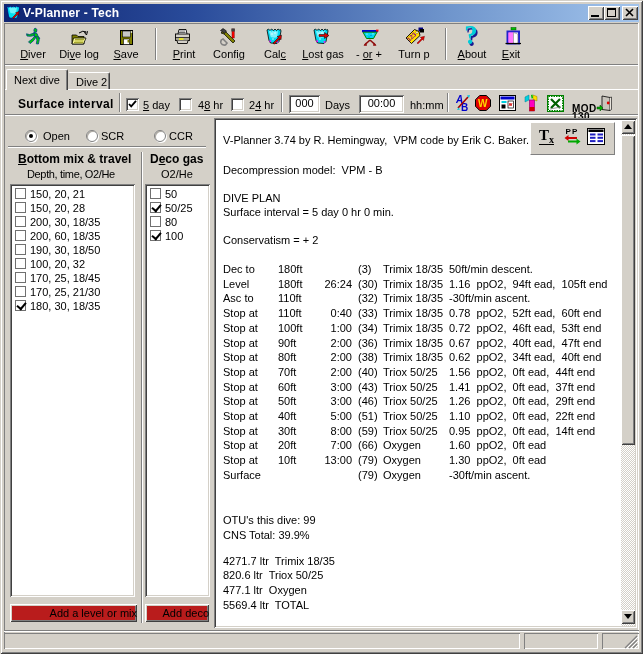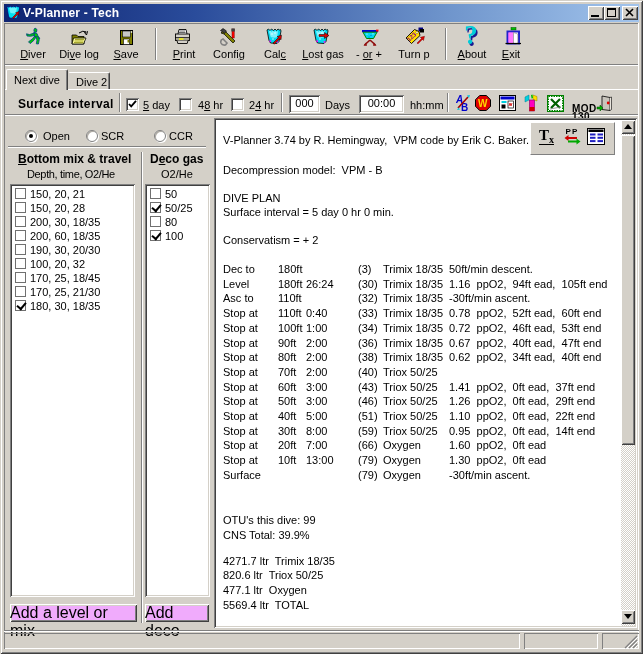--- a/index.html
+++ b/index.html
@@ -17,24 +17,24 @@
 .tbl{position:absolute;top:48px;font-size:11px;text-align:center;white-space:nowrap}
 .u{text-decoration:underline}
 .cb{position:absolute;width:13px;height:13px;background:#fff;
  box-shadow:inset 1px 1px 0 #808080, inset -1px -1px 0 #fff, inset 2px 2px 0 #404040, inset -2px -2px 0 #d4d0c8;}
 .radio{position:absolute;width:12px;height:12px;border-radius:50%;background:#fff;
  border:1px solid #808080;box-shadow:inset 1px 1px 0 #b0aca4, 1px 1px 0 #fff;}
 .radio.sel::after{content:"";position:absolute;left:3px;top:3px;width:4px;height:4px;border-radius:50%;background:#000}
 .lcb{position:absolute;width:11px;height:11px;background:#fff;border:1px solid #707070}
 .lcb.chk::after{content:"";position:absolute;left:1px;top:1px;width:7px;height:4px;border-left:2px solid #000;border-bottom:2px solid #000;transform:rotate(-50deg)}
 .litem{position:absolute;font-size:11px;white-space:nowrap}
-.btn{position:absolute;background:#f0abfc;box-shadow:inset 1px 1px 0 #fff, inset -1px -1px 0 #404040, inset 2px 2px 0 #d4d0c8, inset -2px -2px 0 #808080;text-align:left;font-size:16px}
+.btn{position:absolute;background:#b91c1c;box-shadow:inset 1px 1px 0 #fff, inset -1px -1px 0 #404040, inset 2px 2px 0 #d4d0c8, inset -2px -2px 0 #808080;text-align:right;font-size:11px}
 .tl{position:absolute;left:0;width:420px;height:13px;font-size:11px;white-space:pre}
 .tl span{position:absolute;top:0;white-space:pre}
-.tl .rt{text-align:left}
+.tl .rt{text-align:right}
 .edit{position:absolute;background:#fff;box-shadow:inset 1px 1px 0 #808080, inset -1px -1px 0 #fff, inset 2px 2px 0 #404040, inset -2px -2px 0 #d4d0c8;text-align:center;font-size:11px}
 .lbl{position:absolute;font-size:11px;white-space:nowrap}
 .dith{background-image:conic-gradient(#fff 25%,#d4d0c8 0 50%,#fff 0 75%,#d4d0c8 0);background-size:2px 2px}
 svg{position:absolute}
 </style></head><body>
 <div id="win"></div>
 <div id="title">
  <svg class="abs" style="left:2px;top:1px" width="16" height="16" viewBox="0 0 16 16">
   <path d="M1 2 L2 1 L3 2.5 L4.5 1 L6 2.5 L7.5 1 L9 2.5 L10.5 1 L12 2 L13 1.5 L13.5 3 L11.5 12 L10 13.5 L3.5 13 L2.5 11 Z" fill="#00e0f0" stroke="#000080" stroke-width="0.7"></path>
   <path d="M3 3 L4 2 L5 3.2 L6.2 2 L7.4 3.2 L8.6 2 L9.8 3.2 L11 2.3 L10 8 L8 8.5 L4.5 8 Z" fill="#7ff4ff" opacity="0.85"></path>
@@ -243,21 +243,21 @@
 <div class="abs sunken2" style="left:10px;top:184px;width:125px;height:413px;background:#fff"></div>
 <div class="lcb" style="left:15px;top:188px"></div>
 <div class="litem" style="left:30px;top:187.5px">150, 20, 21</div>
 <div class="lcb" style="left:15px;top:202px"></div>
 <div class="litem" style="left:30px;top:201.5px">150, 20, 28</div>
 <div class="lcb" style="left:15px;top:216px"></div>
 <div class="litem" style="left:30px;top:215.5px">200, 30, 18/35</div>
 <div class="lcb" style="left:15px;top:230px"></div>
 <div class="litem" style="left:30px;top:229.5px">200, 60, 18/35</div>
 <div class="lcb" style="left:15px;top:244px"></div>
-<div class="litem" style="left:30px;top:243.5px">190, 30, 20/30</div>
+<div class="litem" style="left:30px;top:243.5px">190, 30, 18/50</div>
 <div class="lcb" style="left:15px;top:258px"></div>
 <div class="litem" style="left:30px;top:257.5px">100, 20, 32</div>
 <div class="lcb" style="left:15px;top:272px"></div>
 <div class="litem" style="left:30px;top:271.5px">170, 25, 18/45</div>
 <div class="lcb" style="left:15px;top:286px"></div>
 <div class="litem" style="left:30px;top:285.5px">170, 25, 21/30</div>
 <div class="lcb chk" style="left:15px;top:300px"></div>
 <div class="litem" style="left:30px;top:299.5px">180, 30, 18/35</div>
 <div class="abs sunken2" style="left:145px;top:184px;width:65px;height:413px;background:#fff"></div>
 <div class="lcb" style="left:150px;top:188px"></div>
@@ -284,21 +284,21 @@
 <div class="tl" style="top:569.2px"><span style="left:7px">820.6 ltr  Triox 50/25</span></div>
 <div class="tl" style="top:583.9px"><span style="left:7px">477.1 ltr  Oxygen</span></div>
 <div class="tl" style="top:598.6px"><span style="left:7px">5569.4 ltr  TOTAL</span></div>
 <div class="tl" style="top:263.0px"><span style="left:7px">Dec to</span><span style="left:62px">180ft</span><span style="left:142px">(3)</span><span style="left:167px">Trimix 18/35</span><span style="left:233px">50ft/min descent.</span></div>
 <div class="tl" style="top:277.7px"><span style="left:7px">Level</span><span style="left:62px">180ft</span><span class="rt" style="left:90px;width:46px">26:24</span><span style="left:142px">(30)</span><span style="left:167px">Trimix 18/35</span><span style="left:233px">1.16  ppO2,  94ft ead,  105ft end</span></div>
 <div class="tl" style="top:292.4px"><span style="left:7px">Asc to</span><span style="left:62px">110ft</span><span style="left:142px">(32)</span><span style="left:167px">Trimix 18/35</span><span style="left:233px">-30ft/min ascent.</span></div>
 <div class="tl" style="top:307.1px"><span style="left:7px">Stop at</span><span style="left:62px">110ft</span><span class="rt" style="left:90px;width:46px">0:40</span><span style="left:142px">(33)</span><span style="left:167px">Trimix 18/35</span><span style="left:233px">0.78  ppO2,  52ft ead,  60ft end</span></div>
 <div class="tl" style="top:321.8px"><span style="left:7px">Stop at</span><span style="left:62px">100ft</span><span class="rt" style="left:90px;width:46px">1:00</span><span style="left:142px">(34)</span><span style="left:167px">Trimix 18/35</span><span style="left:233px">0.72  ppO2,  46ft ead,  53ft end</span></div>
 <div class="tl" style="top:336.5px"><span style="left:7px">Stop at</span><span style="left:62px">90ft</span><span class="rt" style="left:90px;width:46px">2:00</span><span style="left:142px">(36)</span><span style="left:167px">Trimix 18/35</span><span style="left:233px">0.67  ppO2,  40ft ead,  47ft end</span></div>
 <div class="tl" style="top:351.2px"><span style="left:7px">Stop at</span><span style="left:62px">80ft</span><span class="rt" style="left:90px;width:46px">2:00</span><span style="left:142px">(38)</span><span style="left:167px">Trimix 18/35</span><span style="left:233px">0.62  ppO2,  34ft ead,  40ft end</span></div>
-<div class="tl" style="top:365.9px"><span style="left:7px">Stop at</span><span style="left:62px">70ft</span><span class="rt" style="left:90px;width:46px">2:00</span><span style="left:142px">(40)</span><span style="left:167px">Triox 50/25</span></div>
+<div class="tl" style="top:365.9px"><span style="left:7px">Stop at</span><span style="left:62px">70ft</span><span class="rt" style="left:90px;width:46px">2:00</span><span style="left:142px">(40)</span><span style="left:167px">Triox 50/25</span><span style="left:233px">1.56  ppO2,  0ft ead,  44ft end</span></div>
 <div class="tl" style="top:380.6px"><span style="left:7px">Stop at</span><span style="left:62px">60ft</span><span class="rt" style="left:90px;width:46px">3:00</span><span style="left:142px">(43)</span><span style="left:167px">Triox 50/25</span><span style="left:233px">1.41  ppO2,  0ft ead,  37ft end</span></div>
 <div class="tl" style="top:395.3px"><span style="left:7px">Stop at</span><span style="left:62px">50ft</span><span class="rt" style="left:90px;width:46px">3:00</span><span style="left:142px">(46)</span><span style="left:167px">Triox 50/25</span><span style="left:233px">1.26  ppO2,  0ft ead,  29ft end</span></div>
 <div class="tl" style="top:410.0px"><span style="left:7px">Stop at</span><span style="left:62px">40ft</span><span class="rt" style="left:90px;width:46px">5:00</span><span style="left:142px">(51)</span><span style="left:167px">Triox 50/25</span><span style="left:233px">1.10  ppO2,  0ft ead,  22ft end</span></div>
 <div class="tl" style="top:424.7px"><span style="left:7px">Stop at</span><span style="left:62px">30ft</span><span class="rt" style="left:90px;width:46px">8:00</span><span style="left:142px">(59)</span><span style="left:167px">Triox 50/25</span><span style="left:233px">0.95  ppO2,  0ft ead,  14ft end</span></div>
 <div class="tl" style="top:439.4px"><span style="left:7px">Stop at</span><span style="left:62px">20ft</span><span class="rt" style="left:90px;width:46px">7:00</span><span style="left:142px">(66)</span><span style="left:167px">Oxygen</span><span style="left:233px">1.60  ppO2,  0ft ead</span></div>
 <div class="tl" style="top:454.1px"><span style="left:7px">Stop at</span><span style="left:62px">10ft</span><span class="rt" style="left:90px;width:46px">13:00</span><span style="left:142px">(79)</span><span style="left:167px">Oxygen</span><span style="left:233px">1.30  ppO2,  0ft ead</span></div>
 <div class="tl" style="top:468.8px"><span style="left:7px">Surface</span><span style="left:142px">(79)</span><span style="left:167px">Oxygen</span><span style="left:233px">-30ft/min ascent.</span></div>
 </div>
 
 <div class="abs" style="left:530px;top:122px;width:85px;height:33px;background:#d4d0c8;border:1px solid #808080;border-top-color:#fff;border-left-color:#fff"></div>

